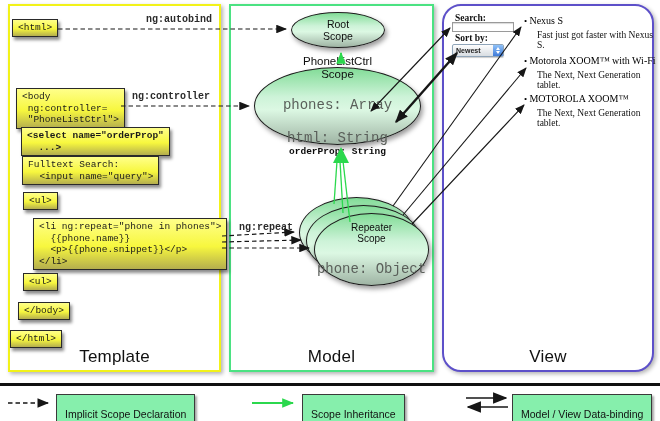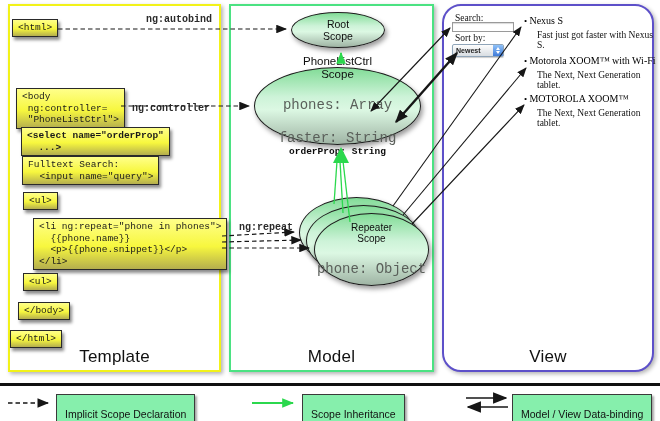--- a/index.html
+++ b/index.html
@@ -21,42 +21,42 @@
   .code-box.bold{font-weight:bold;}
   .cb1{left:12px;top:19px;}  .cb2{left:16px;top:88px;}
   .cb3{left:21px;top:127px;} .cb4{left:22px;top:156px;}
   .cb5{left:23px;top:192px;} .cb6{left:33px;top:218px;}
   .cb7{left:23px;top:273px;} .cb8{left:18px;top:302px;}
   .cb9{left:10px;top:330px;}
   
   .anno{position:absolute;font-family:"Liberation Mono",monospace;font-weight:bold;
         font-size:10px;color:#2b2b2b;}
   .anno-autobind{left:146px;top:14px;}
-  .anno-controller{left:132px;top:91px;margin-top:12px;}
+  .anno-controller{left:132px;top:91px;}
   .anno-repeat{left:239px;top:222px;text-align:center;}
   
   .ellipse{position:absolute;border:1.5px solid #1c1c1c;border-radius:50%;
            background:linear-gradient(180deg,#82dc97 0%,#cdf3d8 38%,#dcf8e3 55%,#9fb4a4 100%);
            box-shadow:2px 3px 5px rgba(0,0,0,.4);
            display:flex;flex-direction:column;align-items:center;justify-content:center;
            text-align:center;}
   .el-root{left:291px;top:12px;width:92px;height:34px;}
   .el-root .el-title{font-size:10.5px;line-height:1.15;}
   .el-main{left:254px;top:67px;width:165px;height:76px;}
   .el-title{white-space:pre;font-size:11.5px;line-height:1.15;color:#0e0e0e;}
   .el-props{margin-top:16px;font-family:"Liberation Mono",monospace;font-size:14px;
             line-height:1.18;color:#5a5f5a;}
   .el-prop-bold{font-family:"Liberation Mono",monospace;font-size:9.5px;line-height:1.18;
                 font-weight:bold;color:#0a0a0a;}
   .el-rep-back{left:299px;top:197px;width:113px;height:69px;}
   .el-rep-mid{left:306px;top:205px;width:113px;height:69px;}
   .el-rep-front{left:314px;top:213px;width:113px;height:71px;}
   .el-rep-front .el-title{font-size:10px;}
   
-  .v-label{position:absolute;font-family:"Liberation Serif",serif;font-size:9.5px;color:#111;}
+  .v-label{position:absolute;font-family:"Liberation Serif",serif;font-size:9.5px;color:#111;font-weight:bold;}
   .v-search-label{left:455px;top:13px;}
   .v-sort-label{left:455px;top:33px;}
   .v-input{position:absolute;left:452px;top:22px;width:60px;height:8px;border:1px solid #9a9a9a;
            background:#fff;box-shadow:inset 0 1px 1px rgba(0,0,0,.15);padding:0;font-size:8px;}
   .v-select{position:absolute;left:452px;top:44px;width:50px;height:11px;border:1px solid #8fa4b8;
             border-radius:2px;background:linear-gradient(180deg,#fdfdfd,#d8dde2);
             display:flex;align-items:center;box-shadow:0 1px 1px rgba(0,0,0,.2);}
   .v-select-value{flex:1;font-size:7px;font-weight:bold;color:#222;padding-left:3px;
                   overflow:hidden;white-space:nowrap;}
   .v-stepper{width:10px;height:100%;border-radius:0 1px 1px 0;
@@ -119,21 +119,21 @@
 
   <div class="ellipse el-root">
     <div class="el-title">Root
 Scope</div>
   </div>
 
   <div class="ellipse el-main">
     <div class="el-title">PhoneListCtrl
 Scope</div>
     <div class="el-props">phones: Array</div>
-    <div class="el-props">faster: String</div>
+    <div class="el-props">html: String</div>
     <div class="el-prop-bold">orderProp: String</div>
   </div>
 
   <div class="ellipse el-rep-back"></div>
   <div class="ellipse el-rep-mid"></div>
   <div class="ellipse el-rep-front">
     <div class="el-title">Repeater
 Scope</div>
     <div class="el-props">phone: Object</div>
   </div>

